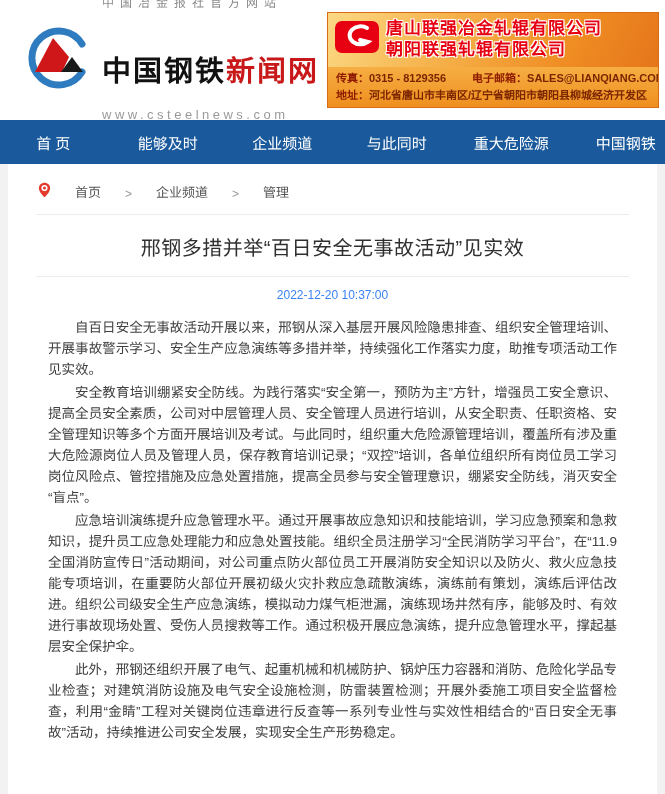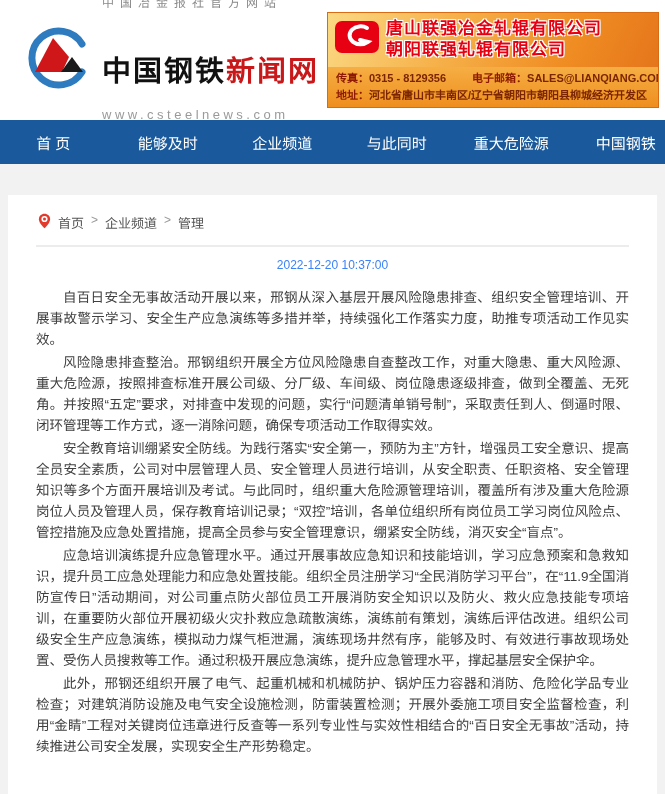--- a/index.html
+++ b/index.html
@@ -50,35 +50,35 @@
   .nav-item {
     width:84px; text-align:center; color:#fff; font-size:15px;
     text-decoration:none; cursor:pointer; display:block;
   }
   
   .content-card {
     margin:0 8px; background:#fff; padding:0 28px 40px;
     min-height:650px;
   }
   .breadcrumb {
-    display:flex; align-items:flex-start; gap:7px;
-    padding:18px 2px 13px; font-size:13px; color:#555;margin-top:31px;
+    display:flex; align-items:flex-end; gap:24px;
+    padding:18px 2px 13px; font-size:13px; color:#555;
   }
   .breadcrumb a { color:#555; text-decoration:none; cursor:pointer; }
   .crumb-sep { color:#999; font-size:12px; }
   .divider { border-bottom:1px solid #ececec; }
   .article-title {
     text-align:center; font-size:20px; font-weight:400; color:#2f2f2f;
     padding:17px 0 15px; margin:0; letter-spacing:0.5px;
   }
   .article-date {
     text-align:center; font-size:12px; color:#3b82f6; padding:11px 0 15px;
   }
   .article-body { font-size:13.5px; color:#404040; line-height:21px; text-align:justify; }
-  .article-body p { margin:0 0 2px; text-indent:2em; }
+  .article-body p { margin:0 12px 2px; text-indent:2em; }
   .pin-icon { flex:0 0 auto; }
 </style>
 </head>
 <body>
 
 <header class="site-header">
   <div class="logo-block">
     <span class="logo-icon">
       <svg width="64" height="64" viewBox="0 0 64 64">
         <path d="M54 18 A27 27 0 1 0 54 46" fill="none" stroke="#2e7bbf" stroke-width="7" stroke-linecap="round"></path>
@@ -134,26 +134,26 @@
     </span>
     <a>首页</a>
     <span class="crumb-sep">&gt;</span>
     <a>企业频道</a>
     <span class="crumb-sep">&gt;</span>
     <a>管理</a>
   </div>
 
   <div class="divider"></div>
 
+  <h1 class="article-title">邢钢多措并举“百日安全无事故活动”见实效</h1>
 
   <div class="divider"></div>
 
   <div class="article-date">2022-12-20 10:37:00</div>
 
   <div class="article-body">
     <p>自百日安全无事故活动开展以来，邢钢从深入基层开展风险隐患排查、组织安全管理培训、开展事故警示学习、安全生产应急演练等多措并举，持续强化工作落实力度，助推专项活动工作见实效。</p>
-    <p>风险隐患排查整治。邢钢组织开展全方位风险隐患自查整改工作，对重大隐患、重大风险源、重大危险源，按照排查标准开展公司级、分厂级、车间级、岗位隐患逐级排查，做到全覆盖、无死角。并按照“五定”要求，对排查中发现的问题，实行“问题清单销号制”，采取责任到人、倒逼时限、闭环管理等工作方式，逐一消除问题，确保专项活动工作取得实效。</p>
     <p>安全教育培训绷紧安全防线。为践行落实“安全第一，预防为主”方针，增强员工安全意识、提高全员安全素质，公司对中层管理人员、安全管理人员进行培训，从安全职责、任职资格、安全管理知识等多个方面开展培训及考试。与此同时，组织重大危险源管理培训，覆盖所有涉及重大危险源岗位人员及管理人员，保存教育培训记录；“双控”培训，各单位组织所有岗位员工学习岗位风险点、管控措施及应急处置措施，提高全员参与安全管理意识，绷紧安全防线，消灭安全“盲点”。</p>
     <p>应急培训演练提升应急管理水平。通过开展事故应急知识和技能培训，学习应急预案和急救知识，提升员工应急处理能力和应急处置技能。组织全员注册学习“全民消防学习平台”，在“11.9全国消防宣传日”活动期间，对公司重点防火部位员工开展消防安全知识以及防火、救火应急技能专项培训，在重要防火部位开展初级火灾扑救应急疏散演练，演练前有策划，演练后评估改进。组织公司级安全生产应急演练，模拟动力煤气柜泄漏，演练现场井然有序，能够及时、有效进行事故现场处置、受伤人员搜救等工作。通过积极开展应急演练，提升应急管理水平，撑起基层安全保护伞。</p>
     <p>此外，邢钢还组织开展了电气、起重机械和机械防护、锅炉压力容器和消防、危险化学品专业检查；对建筑消防设施及电气安全设施检测，防雷装置检测；开展外委施工项目安全监督检查，利用“金睛”工程对关键岗位违章进行反查等一系列专业性与实效性相结合的“百日安全无事故”活动，持续推进公司安全发展，实现安全生产形势稳定。</p>
   </div>
 
 </main>
 
 </body></html>

